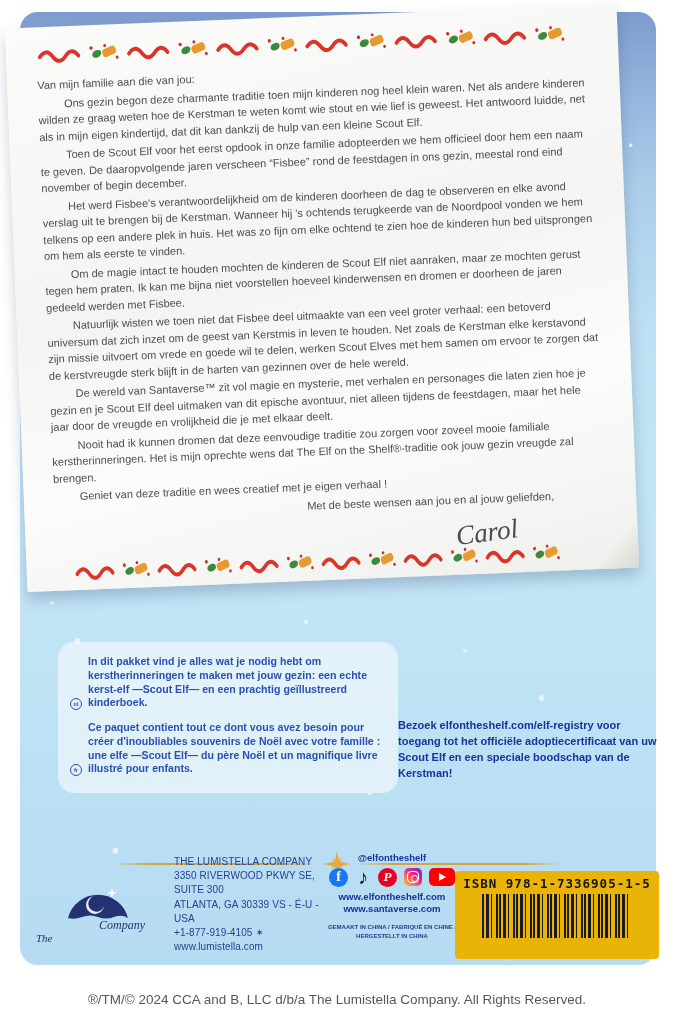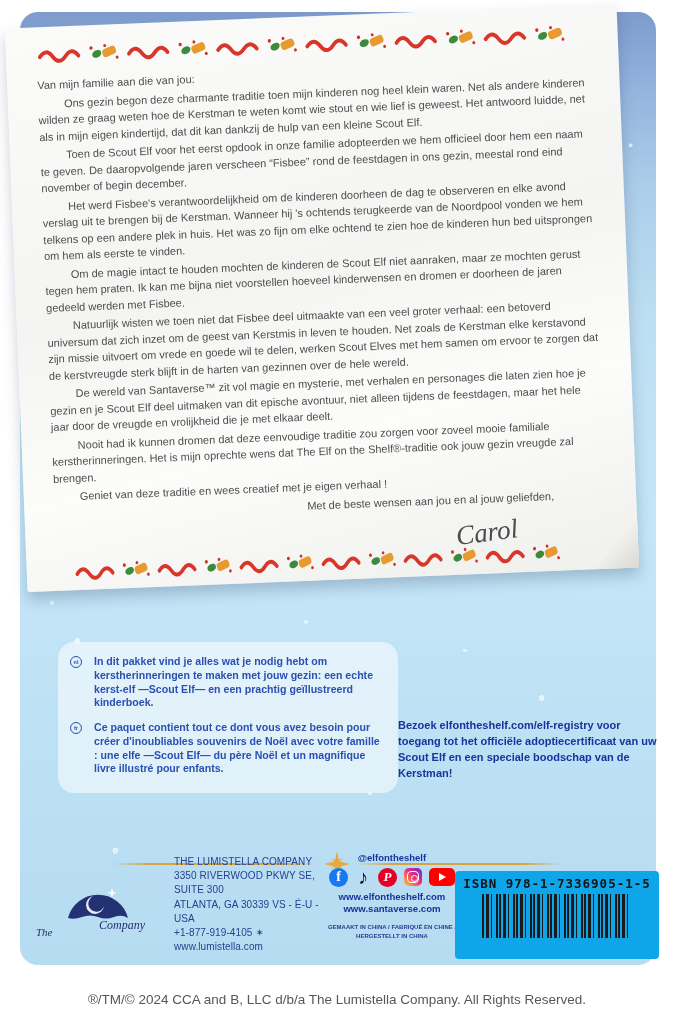--- a/index.html
+++ b/index.html
@@ -56,21 +56,21 @@
     font-family:"Liberation Serif", serif; font-style:italic;
     font-size:27px; color:#4b4a4c; transform:rotate(-5deg); transform-origin:right center;
   }
 
   
   .bullets-panel {
     position:absolute; left:58px; top:642px; width:340px;
     background:rgba(255,255,255,.55); border-radius:16px;
     padding:13px 14px 6px 12px;
   }
-  .bullet { display:flex; gap:12px; margin-bottom:11px; }
+  .bullet { display:flex; gap:6px; margin-bottom:11px;align-items:flex-end; }
   .lang-badge {
     flex:0 0 12px; width:12px; height:12px; margin-top:1px;
     border:1.2px solid #2a50b2; border-radius:50%;
     font-size:5.5px; font-weight:bold; color:#2a50b2;
     display:flex; align-items:center; justify-content:center; letter-spacing:0;
   }
   .bullet-text { color:#2a50b2; font-size:10.6px; line-height:1.3; font-weight:600; }
 
   
   .registry {
@@ -80,21 +80,21 @@
   .registry .lnk { font-weight:800; }
 
   
   .divider { position:absolute; left:113px; top:851px; width:448px; display:flex; align-items:center; gap:6px; }
   .divider .line { flex:1; height:2px; background:linear-gradient(90deg,transparent,#d7a43c 18%,#d7a43c 82%,transparent); }
   .divider svg { width:26px; height:26px; }
 
   
   .logo-block { position:absolute; left:28px; top:884px; width:140px; color:#223273; text-align:center; }
   .logo-moon { display:block; margin:0 auto; }
-  .logo-the { font-family:"Liberation Serif",serif; font-style:italic; font-size:11px; position:absolute; left:8px; top:42px; }
+  .logo-the { font-family:"Liberation Serif",serif; font-style:italic; font-size:11px; position:absolute; left:8px; top:48px; }
   .logo-name { font-family:"Liberation Serif",serif; font-style:italic; font-weight:bold; font-size:21px; letter-spacing:.5px; margin-top:-6px; }
   .logo-company { font-family:"Liberation Serif",serif; font-style:italic; font-size:12px; margin-top:-2px; padding-left:48px; }
 
   .company-info { position:absolute; left:174px; top:855px; width:160px; color:#27418f; font-size:10px; font-weight:normal; line-height:1.42; letter-spacing:.1px; }
 
   .social { position:absolute; left:316px; top:852px; width:152px; text-align:center; }
   .social .handle { color:#16349b; font-size:9.5px; font-weight:800; margin-bottom:4px; }
   .icon-row { display:flex; justify-content:center; align-items:center; gap:7px; margin-bottom:4px; }
   .ic { display:flex; align-items:center; justify-content:center; }
   .ic-fb { width:19px; height:19px; border-radius:50%; background:#1877f2; color:#fff; font-family:"Liberation Serif",serif; font-weight:bold; font-size:14px; }
@@ -103,21 +103,21 @@
   .ic-ig { width:18px; height:18px; border-radius:5px; background:linear-gradient(45deg,#f9ce34,#ee2a7b 55%,#6228d7); position:relative; }
   .ic-ig::before { content:""; position:absolute; inset:3px; border:1.6px solid #fff; border-radius:4px; }
   .ic-ig::after { content:""; position:absolute; left:6.5px; top:6.5px; width:5px; height:5px; border:1.4px solid #fff; border-radius:50%; }
   .ic-yt { width:26px; height:18px; border-radius:5px; background:#ff0000; }
   .ic-yt::before { content:""; display:block; width:0; height:0; border-left:7px solid #fff; border-top:4.5px solid transparent; border-bottom:4.5px solid transparent; margin-left:1px; }
   .social .url { color:#16349b; font-size:9.6px; font-weight:800; line-height:1.3; }
   .made-in { margin-top:7px; color:#2a3b8f; font-size:6px; font-weight:700; line-height:1.45; }
 
   .isbn-panel {
     position:absolute; left:455px; top:871px; width:204px; height:88px;
-    background:#0ea5e9; border-radius:4px; text-align:center; padding-top:5px;
+    background:#eab308; border-radius:4px; text-align:center; padding-top:5px;
   }
   .isbn-label { font-family:"DejaVu Sans Mono",monospace; font-size:12.5px; font-weight:bold; color:#141414; letter-spacing:1px; }
   .barcode { width:150px; height:44px; margin:3px auto 0;
     background:repeating-linear-gradient(90deg,#1b1b1b 0 2px,transparent 2px 4px,#1b1b1b 4px 7px,transparent 7px 9px,#1b1b1b 9px 10px,transparent 10px 14px,#1b1b1b 14px 16px,transparent 16px 17px);
   }
   .isbn-digits { font-family:"DejaVu Sans Mono",monospace; font-size:12px; font-weight:bold; color:#141414; letter-spacing:2px; margin-top:-3px; }
 
   .footer-line { position:absolute; left:0; top:992px; width:100%; text-align:center; color:#57575a; font-size:13.5px; }
 </style>
 </head>

